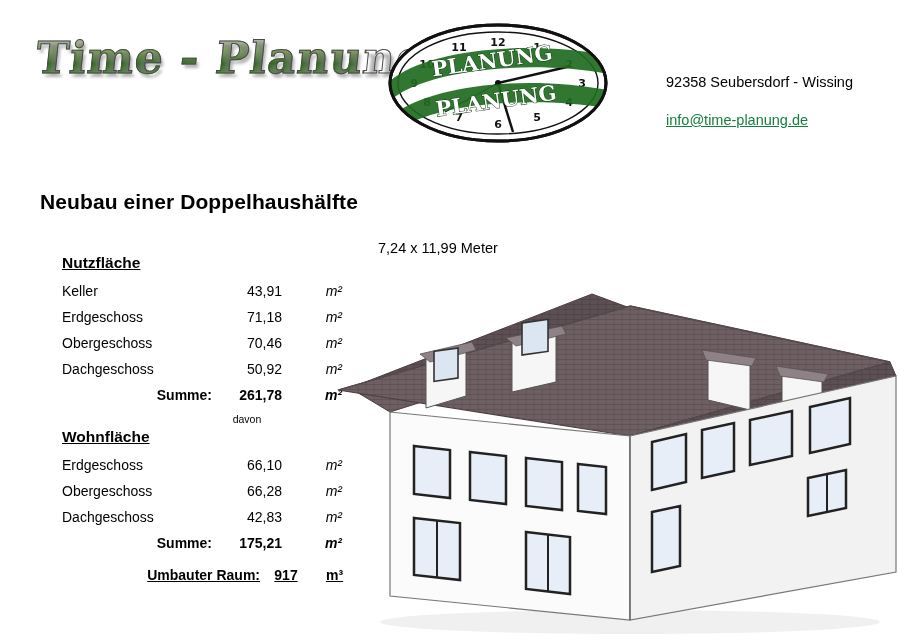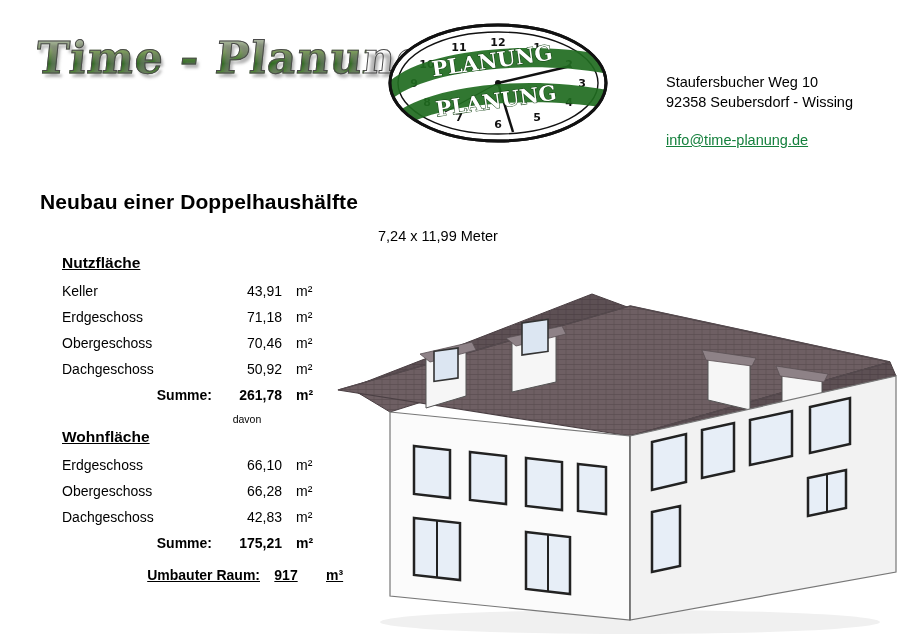--- a/index.html
+++ b/index.html
@@ -80,39 +80,39 @@
     left: 40px;
     top: 190px;
     font-size: 21px;
     font-weight: bold;
     letter-spacing: 0.1px;
   }
 
   #dimension-line {
     position: absolute;
     left: 378px;
-    top: 228px;
+    top: 240px;
     font-size: 14.5px;
   }
 
   
   .areas-table {
     position: absolute;
     border-collapse: collapse;
     font-size: 14px;
   }
   .areas-table td {
     padding: 0;
     height: 26px;
     vertical-align: middle;
     white-space: nowrap;
   }
   .col-label { width: 150px; padding-left: 22px !important; }
   .col-value { width: 70px; text-align: right; }
-  .col-unit  { width: 46px; padding-left: 14px !important; text-align: left; }
+  .col-unit  { width: 46px; padding-left: 14px !important; text-align: right; font-style: italic; }
 
   .section-head {
     font-weight: bold;
     font-size: 15.5px;
     text-decoration: underline;
     padding-left: 22px !important;
     height: 30px !important;
   }
   .sum-label {
     font-weight: bold;
@@ -203,21 +203,20 @@
         <path d="M4 62 C 40 28, 150 20, 224 36 L224 54 C150 40, 48 48, 8 78 Z" fill="#1f6b1f" opacity="0.92"></path>
         <path d="M6 96 C 50 62, 150 56, 222 70 L222 88 C150 76, 54 82, 12 110 Z" fill="#1f6b1f" opacity="0.92"></path>
         <text x="108" y="48" font-family="DejaVu Serif, serif" font-size="21" font-weight="bold" fill="#ffffff" text-anchor="middle" transform="rotate(-8 108 48)" style="paint-order:stroke;stroke:#0d3d0d;stroke-width:1px;">PLANUNG</text>
         <text x="112" y="88" font-family="DejaVu Serif, serif" font-size="21" font-weight="bold" fill="#ffffff" text-anchor="middle" transform="rotate(-8 112 88)" style="paint-order:stroke;stroke:#0d3d0d;stroke-width:1px;">PLANUNG</text>
       </g>
       <ellipse cx="113" cy="63" rx="108" ry="58" fill="none" stroke="#111111" stroke-width="3"></ellipse>
     </svg>
   </div>
 
   <div id="address-block">
-    <div class="addr-line">Staufersbucher Weg 10</div>
     <div class="addr-line">92358 Seubersdorf - Wissing</div>
     <a id="email-link" href="#">info@time-planung.de</a>
   </div>
 </div>
 
 <div id="doc-title">Neubau einer Doppelhaushälfte</div>
 <div id="dimension-line">7,24 x 11,99 Meter</div>
 
 <table class="areas-table" id="table-nutzflaeche">
   <tbody>

